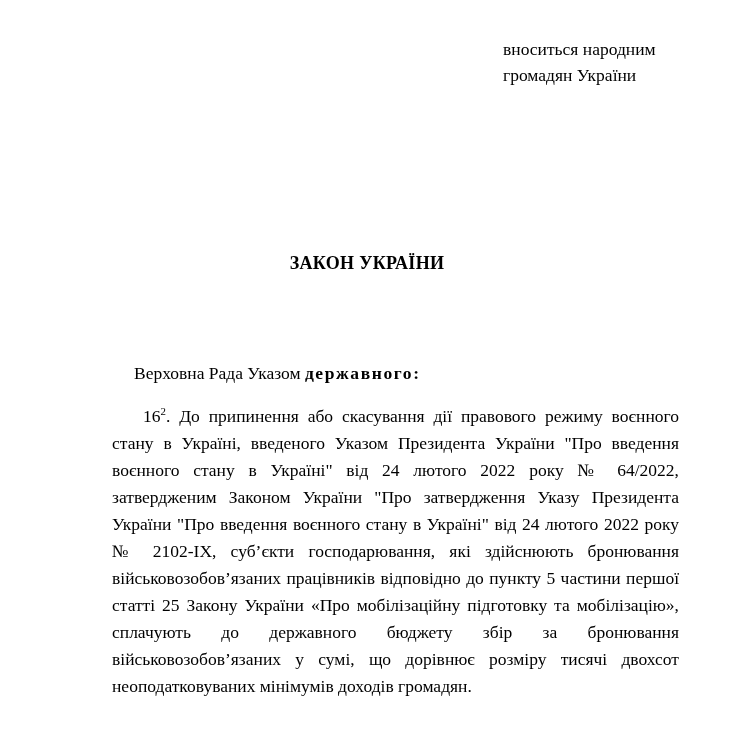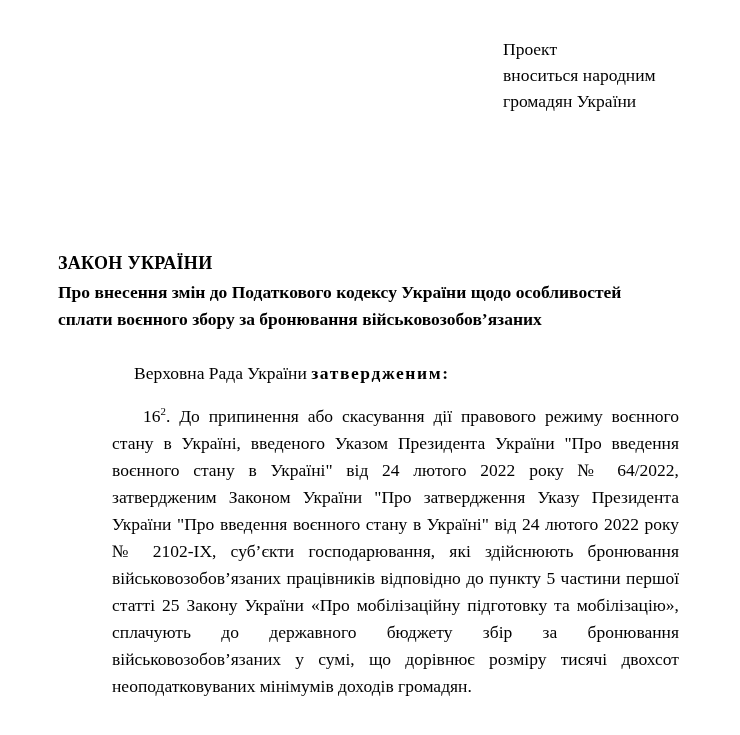--- a/index.html
+++ b/index.html
@@ -32,23 +32,24 @@
     line-height: 26px;
     text-align: left;
   }
   .doc-header .hline {
     white-space: nowrap;
   }
 
   
   .title-block {
     position: absolute;
-    left: 58px;
+    left: 67px;
     top: 250px;
     width: 600px;
+    text-align: center;
   }
   .law-title {
     font-size: 18px;
     font-weight: bold;
     line-height: 27px;
     letter-spacing: 0.3px;
   }
   .law-subtitle {
     font-size: 17.5px;
     font-weight: bold;
@@ -93,35 +94,30 @@
     vertical-align: super;
     line-height: 0;
   }
 </style>
 </head>
 <body>
 
 <div class="page">
 
   <div class="doc-header">
-    <div class="hline">Проект</div>
     <div class="hline">вноситься народним</div>
     <div class="hline">громадян України</div>
   </div>
 
   <div class="title-block">
     <div class="law-title">ЗАКОН УКРАЇНИ</div>
-    <div class="law-subtitle">
-      <span>Про внесення змін до Податкового кодексу України щодо особливостей</span>
-      <span>сплати воєнного збору за бронювання військовозобов’язаних</span>
-    </div>
   </div>
 
   <div class="body-col">
 
-    <p class="para adopt"><span>Верховна Рада України </span><span class="spaced-bold">затвердженим:</span></p>
+    <p class="para adopt"><span>Верховна Рада Указом </span><span class="spaced-bold">державного:</span></p>
 
 
     <p class="para indent"><span>16</span><sup>2</sup><span>.</span><span> До припинення або скасування дії правового режиму воєнного стану в Україні, введеного Указом Президента України "Про введення воєнного стану в Україні" від 24 лютого 2022 року № 64/2022, затвердженим Законом України "Про затвердження Указу Президента України "Про введення воєнного стану в Україні" від 24 лютого 2022 року № 2102-IX, суб’єкти господарювання, які здійснюють бронювання військовозобов’язаних працівників відповідно до пункту 5 частини першої статті 25 Закону України «Про мобілізаційну підготовку та мобілізацію», сплачують до державного бюджету збір за бронювання військовозобов’язаних у сумі, що дорівнює розміру тисячі двохсот неоподатковуваних мінімумів доходів громадян.</span></p>
 
   </div>
 
 </div>
 
 </body></html>

